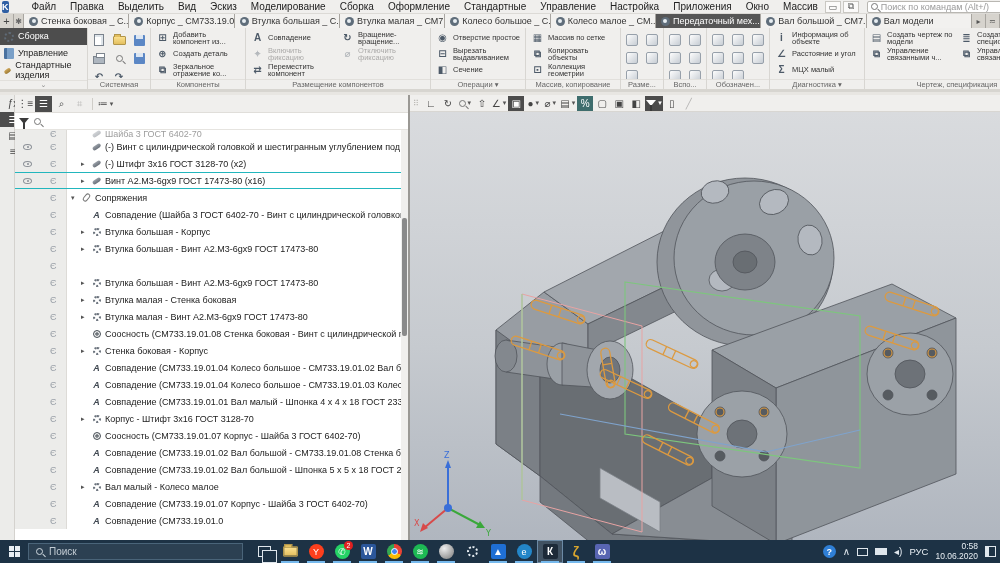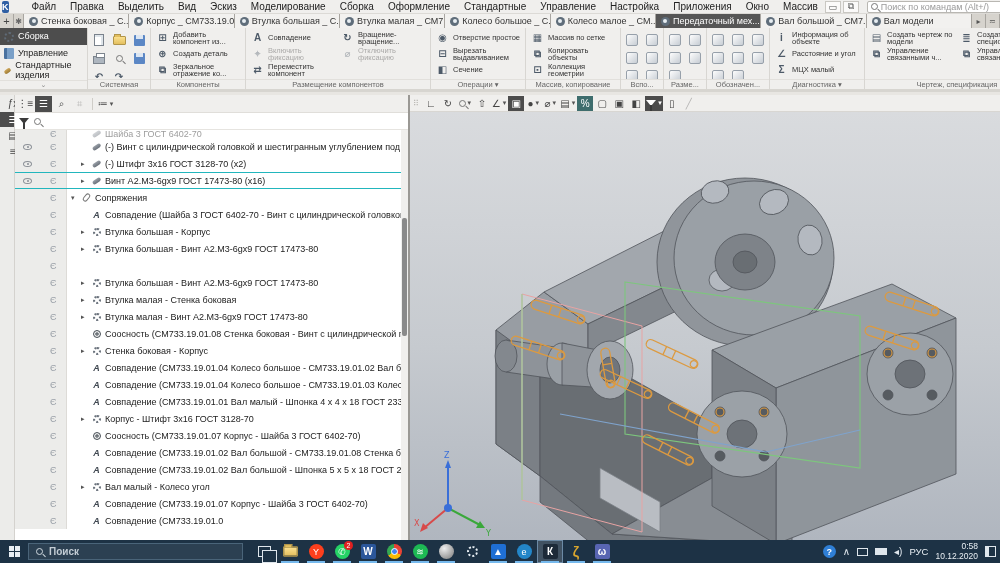--- a/index.html
+++ b/index.html
@@ -117,21 +117,21 @@
   #vsep { left:408px; top:0; width:2px; height:445px; background:#9a9894; }
 
   
   #taskbar { left:0; top:540px; width:1000px; height:23px; background:#1d3245; display:flex; align-items:center; color:#e8eef3; }
   #startbtn { width:28px; height:23px; display:flex; align-items:center; justify-content:center; }
   .winlogo { display:grid; grid-template-columns:5px 5px; grid-template-rows:5px 5px; gap:1px; }
   .winlogo span { background:#e8eef3; }
   #tb-search { width:215px; height:17px; border:1px solid #4a6479; background:rgba(255,255,255,.07); display:flex; align-items:center; gap:6px; padding:0 7px; margin-right:8px; }
   #tb-search .mag { border-color:#cfd8df; }
   #tb-search .mag::after { background:#cfd8df; }
-  #tb-search span { font-size:10px; color:#c3ccd4;font-weight:bold; }
+  #tb-search span { font-size:10px; color:#c3ccd4; }
   .tb-ico { width:26px; height:23px; display:flex; align-items:center; justify-content:center; position:relative; }
   .tb-ico.open::after { content:""; position:absolute; left:4px; bottom:0; width:18px; height:2px; background:#76b9ed; }
   .tb-ico.activeapp { background:rgba(255,255,255,.16); box-shadow:inset 0 0 0 1px #6c8aa5; }
   .app-circle { width:15px; height:15px; border-radius:50%; display:flex; align-items:center; justify-content:center; font-size:9px; color:#fff; }
   .app-sq { width:15px; height:15px; border-radius:2px; display:flex; align-items:center; justify-content:center; font-size:10px; font-weight:bold; color:#fff; }
   .badge { position:absolute; right:2px; top:1px; min-width:9px; height:9px; border-radius:5px; background:#e02020; color:#fff; font-size:7px; display:flex; align-items:center; justify-content:center; padding:0 1px; }
   .taskview { width:13px; height:11px; border:1.2px solid #dfe6ec; position:relative; background:transparent; }
   .taskview::after { content:""; position:absolute; left:3px; top:3px; width:13px; height:11px; border:1.2px solid #dfe6ec; background:#1d3245; }
   #tray { margin-left:auto; display:flex; align-items:center; gap:7px; padding-right:4px; font-size:10px; }
   .tray-ico { color:#dfe6ec; font-size:10px; display:flex; align-items:center; }
@@ -418,28 +418,24 @@
               <div class="gicon">
                 <span class="ico">
                   <span class="chip"></span>
                 </span>
               </div>
               <div class="gicon">
                 <span class="ico">
                   <span class="chip"></span>
                 </span>
               </div>
-              <div class="gicon">
-                <span class="ico">
-                  <span class="chip"></span>
-                </span>
-              </div>
-            </div>
-          </div>
-          <div class="rgroup-label">Вспо...</div>
+              <div class="gicon"></div>
+            </div>
+          </div>
+          <div class="rgroup-label">Разме...</div>
         </div>
         <div class="rgroup">
           <div class="rgroup-body">
             <div class="icongrid">
               <div class="gicon">
                 <span class="ico">
                   <span class="chip"></span>
                 </span>
               </div>
               <div class="gicon">
@@ -455,24 +451,28 @@
               <div class="gicon">
                 <span class="ico">
                   <span class="chip"></span>
                 </span>
               </div>
               <div class="gicon">
                 <span class="ico">
                   <span class="chip"></span>
                 </span>
               </div>
-              <div class="gicon"></div>
-            </div>
-          </div>
-          <div class="rgroup-label">Разме...</div>
+              <div class="gicon">
+                <span class="ico">
+                  <span class="chip"></span>
+                </span>
+              </div>
+            </div>
+          </div>
+          <div class="rgroup-label">Вспо...</div>
         </div>
         <div class="rgroup">
           <div class="rgroup-body">
             <div class="icongrid">
               <div class="gicon">
                 <span class="ico">
                   <span class="chip"></span>
                 </span>
               </div>
               <div class="gicon">
@@ -894,21 +894,21 @@
             <div class="gutter">
               <span class="cell-eye"></span>
               <span class="cell-fix">Є</span>
             </div>
             <div class="content">
               <span class="t-ind"></span>
               <span class="t-arrow">▸</span>
               <span class="t-icon">
                 <span class="t-pair"></span>
               </span>
-              <span class="t-label">Вал малый - Колесо угол</span>
+              <span class="t-label">Вал малый - Колесо малое</span>
             </div>
           </div>
           <div class="trow">
             <div class="gutter">
               <span class="cell-eye"></span>
               <span class="cell-fix">Є</span>
             </div>
             <div class="content">
               <span class="t-ind"></span>
               <span class="t-arrow"></span>
@@ -1175,19 +1175,19 @@
       </div>
     <div id="tray">
       <span class="help-circ">?</span>
       <span class="tray-ico">∧</span>
       <span class="monitor"></span>
       <span class="battery"></span>
       <span class="tray-ico">◂)</span>
       <span style="font-size:9.5px;">РУС</span>
       <div id="clock">
         <div>0:58</div>
-        <div>10.12.2020</div>
+        <div>10.06.2020</div>
       </div>
       <span class="notif"></span>
     </div>
   </div>
 
 </div>
 
 </body></html>

